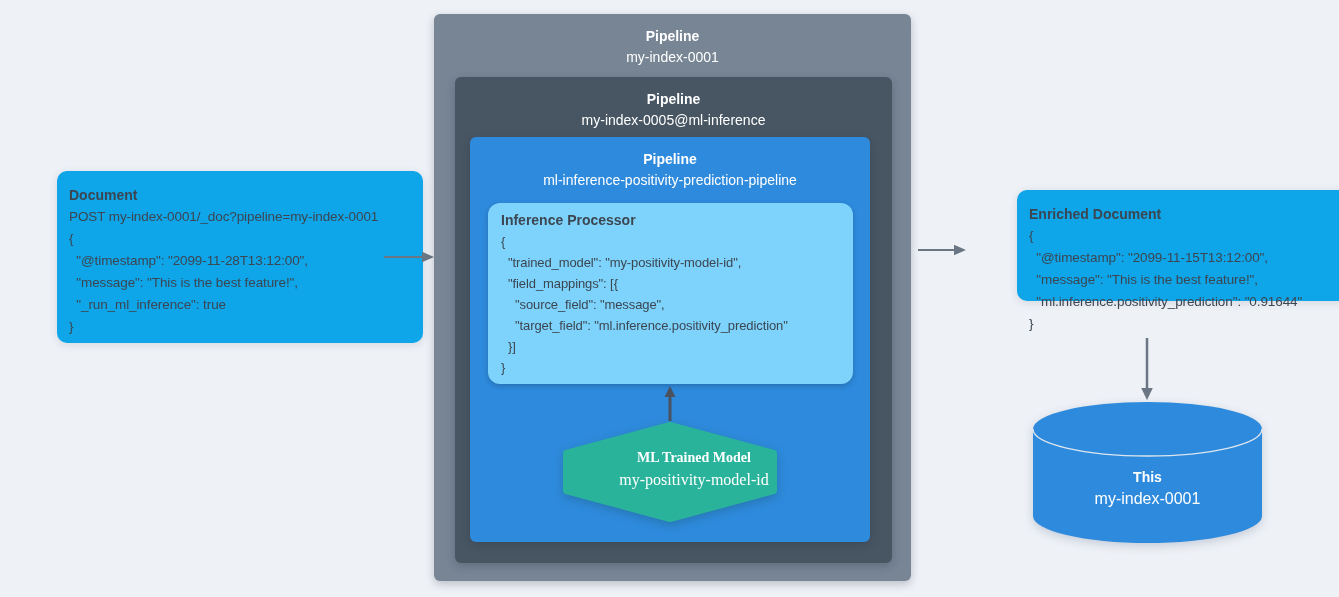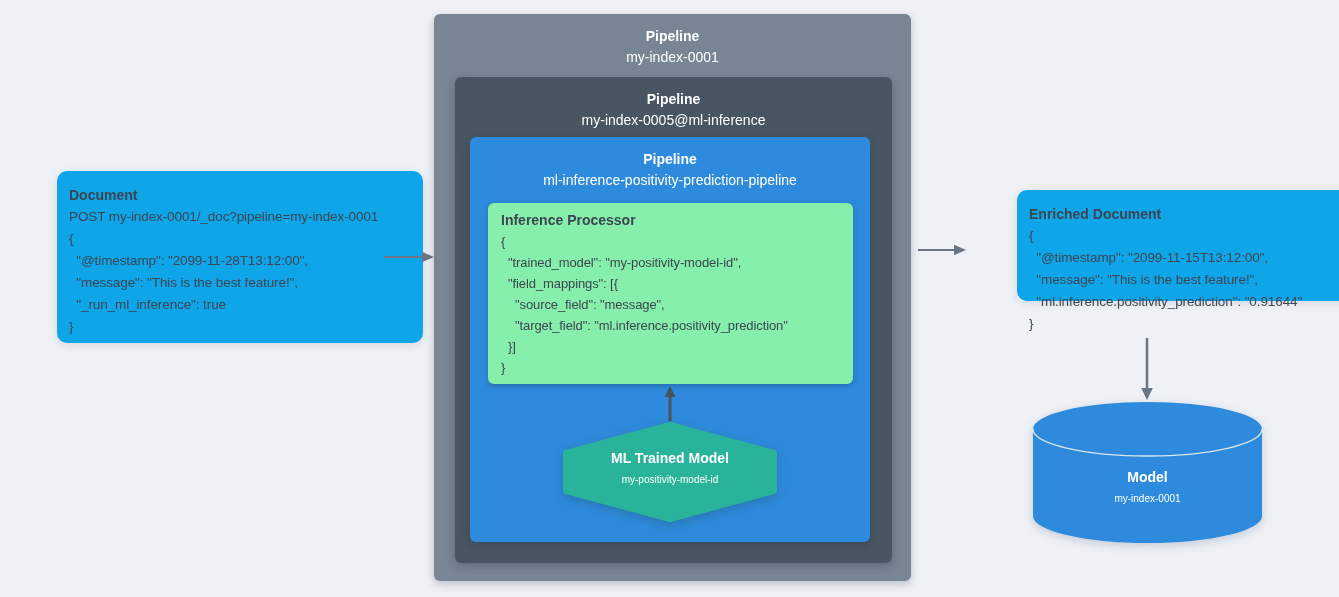--- a/index.html
+++ b/index.html
@@ -39,38 +39,38 @@
   }
   .pipe-header {
     text-align: center;
     color: #ffffff;
     padding-top: 12px;
   }
   .pipe-title { font-weight: 700; font-size: 14px; line-height: 21px; }
   .pipe-name  { font-size: 14px; line-height: 21px; }
   .processor {
     position: absolute;
-    background: #86efac;
-    border-radius: 6px;
+    background: #7dd3fc;
+    border-radius: 12px;
     box-shadow: 0 2px 5px rgba(20,30,50,0.25);
     padding: 7px 13px;
     box-sizing: border-box;
     color: #3C4651;
   }
   .processor .card-title { line-height: 21px; }
   .processor .code { font-size: 13px; line-height: 21px; }
   .shape { position: absolute; }
   .shape-label {
     position: absolute;
     text-align: center;
     color: #ffffff;
     pointer-events: none;
   }
   .shape-label .t { font-weight: 700; font-size: 14px; line-height: 22px; }
-  .shape-label .n { font-size: 10px; line-height: 22px; }
+  .shape-label .n { font-size: 16px; line-height: 22px; }
   svg { display: block; }
 </style>
 </head>
 <body>
 
 <div class="page">
 
   <div class="card" style="left:10px; top:171px; width:366px; height:172px;">
     <div class="card-title">Document</div>
     <div class="code">POST my-index-0001/_doc?pipeline=my-index-0001
@@ -125,21 +125,21 @@
       <line x1="8" y1="35" x2="8" y2="9" stroke="#49525E" stroke-width="3"></line>
       <path d="M8,0 L2.5,11 L13.5,11 Z" fill="#49525E"></path>
     </svg>
   </div>
 
   <div class="shape" style="left:562px; top:422px;">
     <svg width="216" height="100" viewBox="0 0 216 100" style="filter: drop-shadow(0 3px 4px rgba(20,60,50,0.25));">
       <polygon points="108,3 212,31 212,69 108,97 4,69 4,31" fill="#2AB39B" stroke="#2AB39B" stroke-width="6" stroke-linejoin="round"></polygon>
     </svg>
   </div>
-  <div class="shape-label" style="left:562px; top:447px; width:216px;">
+  <div class="shape-label" style="left:586px; top:447px; width:216px;font-family:Liberation Serif, serif;">
     <div class="t">ML Trained Model</div>
     <div class="n">my-positivity-model-id</div>
   </div>
 
   <div class="shape" style="left:918px; top:243px;">
     <svg width="48" height="14" viewBox="0 0 48 14">
       <line x1="0" y1="7" x2="37" y2="7" stroke="#6A7684" stroke-width="2"></line>
       <path d="M48,7 L36,1.8 L36,12.2 Z" fill="#6A7684"></path>
     </svg>
   </div>
@@ -160,17 +160,17 @@
     </svg>
   </div>
 
   <div class="shape" style="left:1033px; top:402px;">
     <svg width="229" height="141" viewBox="0 0 229 141" style="filter: drop-shadow(0 3px 5px rgba(30,60,100,0.2));">
       <path d="M0,27 A114.5,27 0 0 1 229,27 V114 A114.5,27 0 0 1 0,114 Z" fill="#2E8ADC"></path>
       <path d="M0,27 A114.5,27 0 0 0 229,27" fill="none" stroke="#DCE6EF" stroke-width="1.4"></path>
     </svg>
   </div>
   <div class="shape-label" style="left:1033px; top:466px; width:229px;">
-    <div class="t">Model</div>
+    <div class="t">This</div>
     <div class="n">my-index-0001</div>
   </div>
 
 </div>
 
 </body></html>

